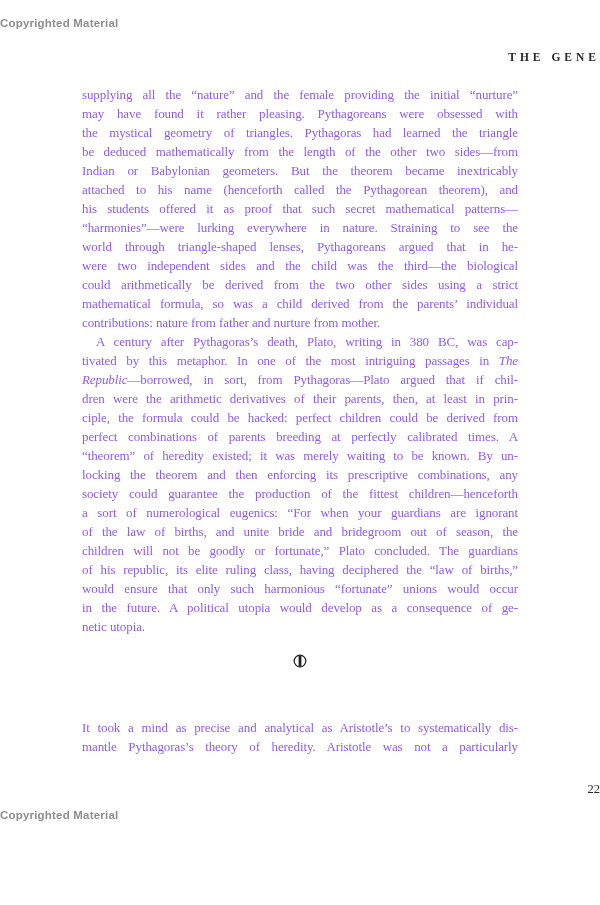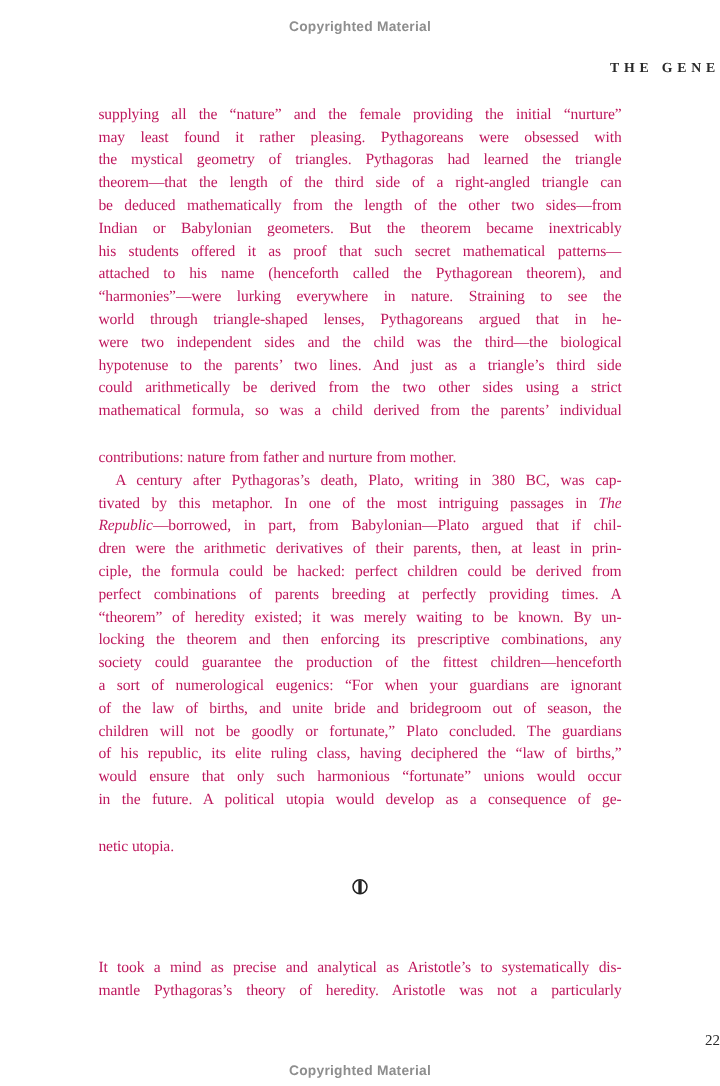--- a/index.html
+++ b/index.html
@@ -5,21 +5,20 @@
   html, body { margin: 0; padding: 0; background: #ffffff; }
   .page {
     position: relative;
     width: 600px;
     height: 905px;
     background: #ffffff;
     font-family: "Liberation Serif", serif;
     overflow: hidden;
   }
   .notice {
-    text-align: center;
     font-family: "Liberation Sans", sans-serif;
     font-weight: bold;
     font-size: 11.5px;
     color: #8e8e8e;
     letter-spacing: 0.2px;
   }
   .top-notice { padding-top: 17px; }
   .running-head {
     margin-top: 22px;
     text-align: right;
@@ -31,26 +30,26 @@
   .text-block {
     width: 436px;
     margin: 22px auto 0 auto;
   }
   .para { margin: 0; }
   .line {
     font-size: 13px;
     line-height: 19px;
     height: 19px;
     overflow: hidden;
-    color: #be185d;
+    color: #8b5cf6;
     letter-spacing: -0.1px;
     text-align: justify;
     text-align-last: justify;
   }
-  .line.flush { text-align-last: left; margin-top: 20px; }
+  .line.flush { text-align-last: left; }
   .line.indent { text-indent: 14px; }
   .it { font-style: italic; }
   .divider {
     margin-top: 18px;
     height: 14px;
     display: flex;
     justify-content: center;
     align-items: center;
   }
   .after-divider-block {
@@ -70,42 +69,40 @@
 
 <div class="page">
 
   <div class="notice top-notice">Copyrighted Material</div>
 
   <div class="running-head">THE GENE</div>
 
   <div class="text-block">
       <div class="para">
         <div class="line"><span>supplying all the “nature” and the female providing the initial “nurture”</span></div>
-        <div class="line"><span>may least found it rather pleasing. Pythagoreans were obsessed with</span></div>
+        <div class="line"><span>may have found it rather pleasing. Pythagoreans were obsessed with</span></div>
         <div class="line"><span>the mystical geometry of triangles. Pythagoras had learned the triangle</span></div>
-        <div class="line"><span>theorem—that the length of the third side of a right-angled triangle can</span></div>
         <div class="line"><span>be deduced mathematically from the length of the other two sides—from</span></div>
         <div class="line"><span>Indian or Babylonian geometers. But the theorem became inextricably</span></div>
+        <div class="line"><span>attached to his name (henceforth called the Pythagorean theorem), and</span></div>
         <div class="line"><span>his students offered it as proof that such secret mathematical patterns—</span></div>
-        <div class="line"><span>attached to his name (henceforth called the Pythagorean theorem), and</span></div>
         <div class="line"><span>“harmonies”—were lurking everywhere in nature. Straining to see the</span></div>
         <div class="line"><span>world through triangle-shaped lenses, Pythagoreans argued that in he-</span></div>
         <div class="line"><span>were two independent sides and the child was the third—the biological</span></div>
-        <div class="line"><span>hypotenuse to the parents’ two lines. And just as a triangle’s third side</span></div>
         <div class="line"><span>could arithmetically be derived from the two other sides using a strict</span></div>
         <div class="line"><span>mathematical formula, so was a child derived from the parents’ individual</span></div>
         <div class="line flush"><span>contributions: nature from father and nurture from mother.</span></div>
       </div>
       <div class="para">
         <div class="line indent"><span>A century after Pythagoras’s death, Plato, writing in 380 BC, was cap-</span></div>
         <div class="line"><span>tivated by this metaphor. In one of the most intriguing passages in </span><span class="it">The</span></div>
-        <div class="line"><span class="it">Republic</span><span>—borrowed, in part, from Babylonian—Plato argued that if chil-</span></div>
+        <div class="line"><span class="it">Republic</span><span>—borrowed, in sort, from Pythagoras—Plato argued that if chil-</span></div>
         <div class="line"><span>dren were the arithmetic derivatives of their parents, then, at least in prin-</span></div>
         <div class="line"><span>ciple, the formula could be hacked: perfect children could be derived from</span></div>
-        <div class="line"><span>perfect combinations of parents breeding at perfectly providing times. A</span></div>
+        <div class="line"><span>perfect combinations of parents breeding at perfectly calibrated times. A</span></div>
         <div class="line"><span>“theorem” of heredity existed; it was merely waiting to be known. By un-</span></div>
         <div class="line"><span>locking the theorem and then enforcing its prescriptive combinations, any</span></div>
         <div class="line"><span>society could guarantee the production of the fittest children—henceforth</span></div>
         <div class="line"><span>a sort of numerological eugenics: “For when your guardians are ignorant</span></div>
         <div class="line"><span>of the law of births, and unite bride and bridegroom out of season, the</span></div>
         <div class="line"><span>children will not be goodly or fortunate,” Plato concluded. The guardians</span></div>
         <div class="line"><span>of his republic, its elite ruling class, having deciphered the “law of births,”</span></div>
         <div class="line"><span>would ensure that only such harmonious “fortunate” unions would occur</span></div>
         <div class="line"><span>in the future. A political utopia would develop as a consequence of ge-</span></div>
         <div class="line flush"><span>netic utopia.</span></div>

